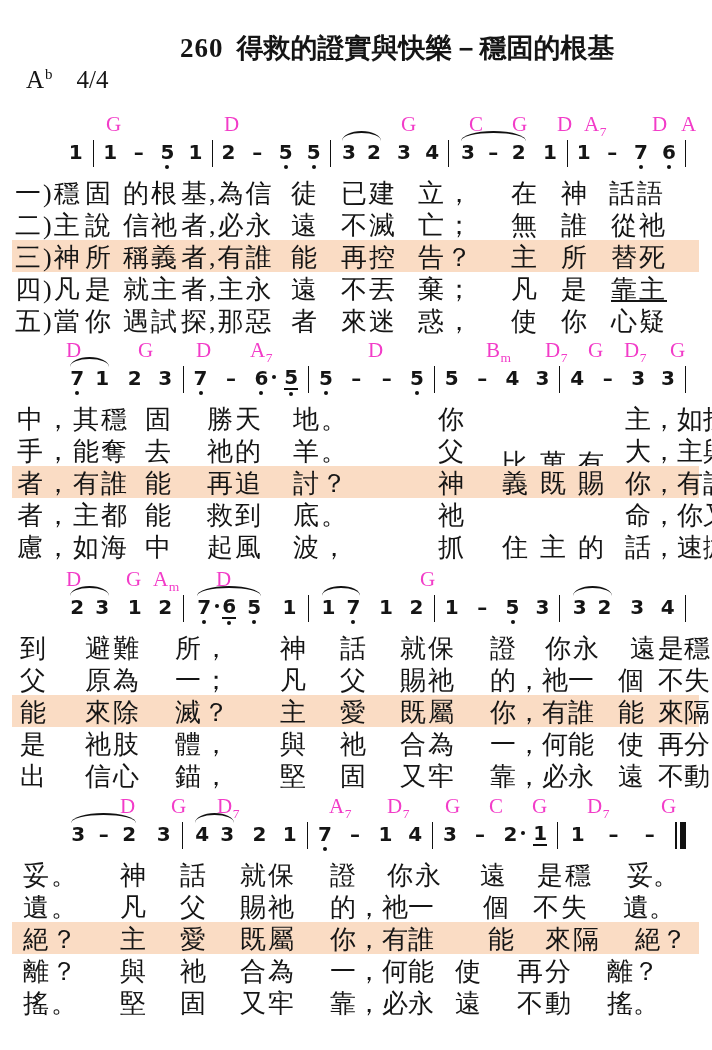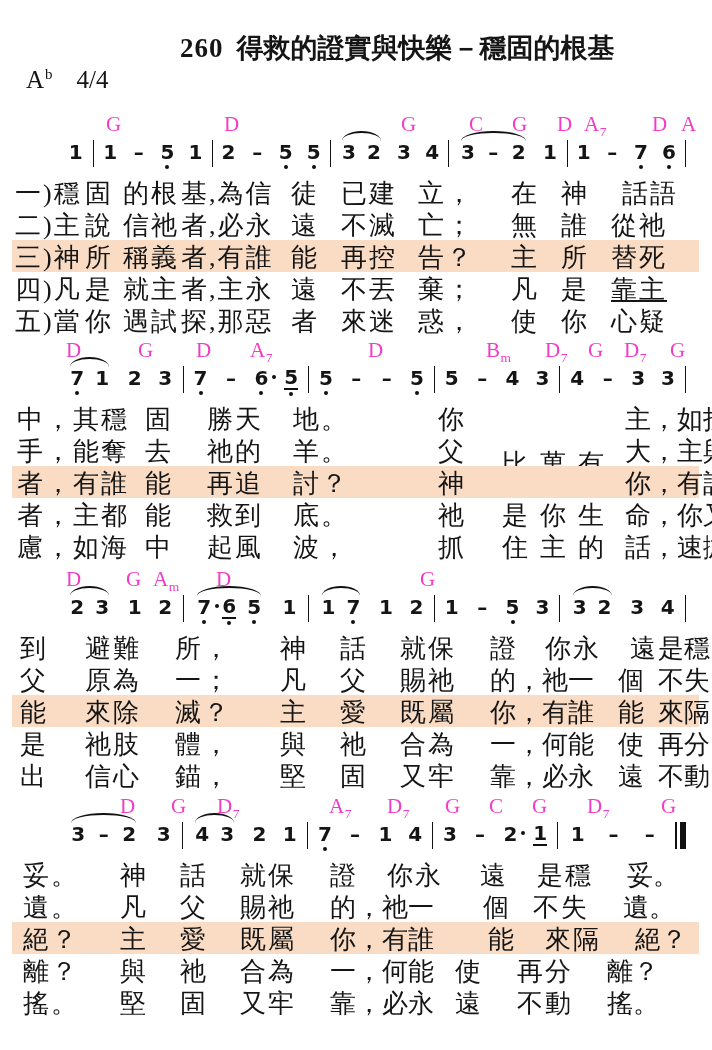--- a/index.html
+++ b/index.html
@@ -102,21 +102,21 @@
         <div class="lyric-row" style="top: 66px;">
           <span class="cell" style="left: 15px;">一)穩</span>
           <span class="cell" style="left: 85px;">固</span>
           <span class="cell" style="left: 123px;">的根</span>
           <span class="cell" style="left: 181px;">基,為信</span>
           <span class="cell" style="left: 291px;">徒</span>
           <span class="cell" style="left: 341px;">已建</span>
           <span class="cell" style="left: 418px;">立，</span>
           <span class="cell" style="left: 511px;">在</span>
           <span class="cell" style="left: 561px;">神</span>
-          <span class="cell" style="left: 622px;">話語</span>
+          <span class="cell" style="left: 609px;">話語</span>
         </div>
         <div class="lyric-row" style="top: 98px;">
           <span class="cell" style="left: 15px;">二)主</span>
           <span class="cell" style="left: 85px;">說</span>
           <span class="cell" style="left: 123px;">信祂</span>
           <span class="cell" style="left: 181px;">者,必永</span>
           <span class="cell" style="left: 291px;">遠</span>
           <span class="cell" style="left: 341px;">不滅</span>
           <span class="cell" style="left: 418px;">亡；</span>
           <span class="cell" style="left: 511px;">無</span>
@@ -223,29 +223,29 @@
           <span class="cell" style="left: 438px;">父</span>
           <span class="cell" style="left: 502px; letter-spacing: 12px; margin-top: 12px;">比萬有</span>
           <span class="cell" style="left: 625px; letter-spacing: 0px;">大，主與</span>
         </div>
         <div class="lyric-row hl" style="top: 130px;">
           <span class="cell" style="left: 17px;">者，有誰</span>
           <span class="cell" style="left: 145px;">能</span>
           <span class="cell" style="left: 207px;">再追</span>
           <span class="cell" style="left: 293px;">討？</span>
           <span class="cell" style="left: 438px;">神</span>
+          <span class="cell" style="left: 502px; letter-spacing: 12px;">義既賜</span>
           <span class="cell" style="left: 625px; letter-spacing: 0px;">你，有誰</span>
         </div>
         <div class="lyric-row" style="top: 162px;">
           <span class="cell" style="left: 17px;">者，主都</span>
           <span class="cell" style="left: 145px;">能</span>
           <span class="cell" style="left: 207px;">救到</span>
           <span class="cell" style="left: 293px;">底。</span>
           <span class="cell" style="left: 438px;">祂</span>
-          <span class="cell" style="left: 502px; letter-spacing: 12px;">是你生</span>
           <span class="cell" style="left: 625px; letter-spacing: 0px;">命，你又</span>
         </div>
         <div class="lyric-row" style="top: 194px;">
           <span class="cell" style="left: 17px;">慮，如海</span>
           <span class="cell" style="left: 145px;">中</span>
           <span class="cell" style="left: 207px;">起風</span>
           <span class="cell" style="left: 293px;">波，</span>
           <span class="cell" style="left: 438px;">抓</span>
           <span class="cell" style="left: 502px; letter-spacing: 12px;">住主的</span>
           <span class="cell" style="left: 625px; letter-spacing: 0px;">話，速拋</span>

